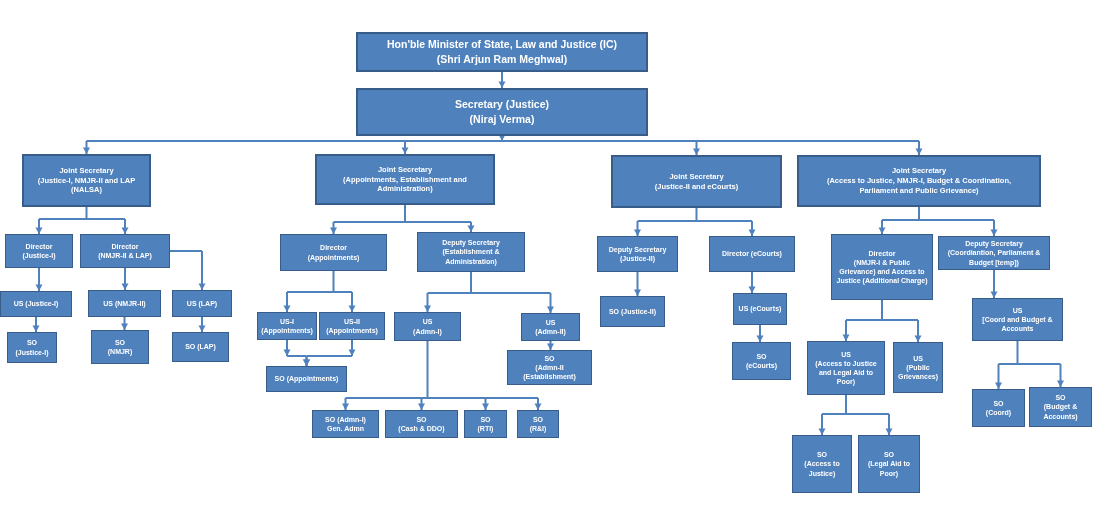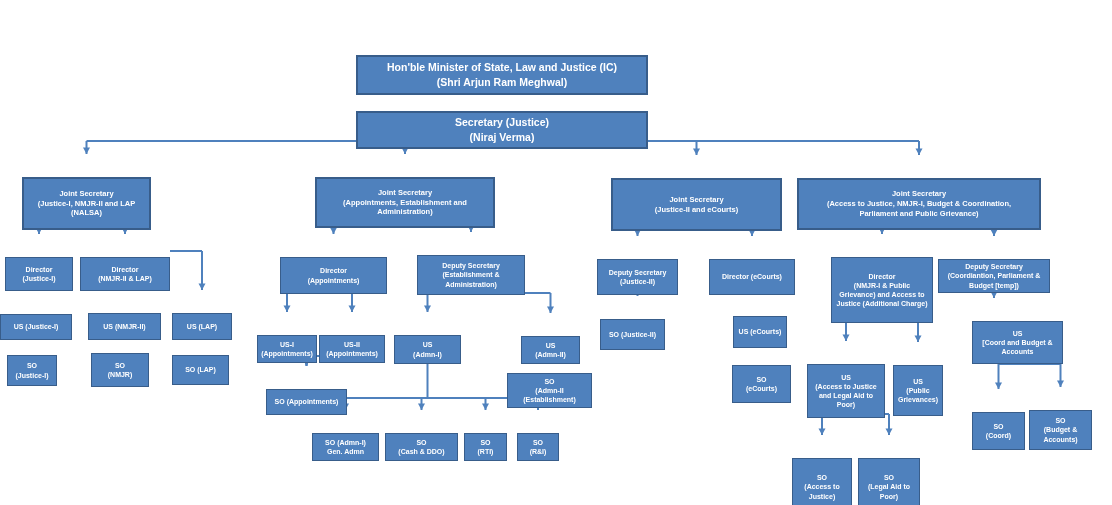--- a/index.html
+++ b/index.html
@@ -9,21 +9,21 @@
   }
   #wires{position:absolute;left:0;top:0;width:1112px;height:505px;}
   #nodes{position:absolute;left:0;top:0;width:1112px;height:505px;}
   .node{
     position:absolute;box-sizing:border-box;
     background:var(--fill,#4F81BD);
     border:2px solid var(--edge,#385D8A);
     color:var(--txt,#fff);
     display:flex;align-items:center;justify-content:center;
     text-align:center;font-weight:bold;
-    white-space:pre-line;line-height:1.3;padding:1px 2px;margin-top:23px;
+    white-space:pre-line;line-height:1.3;padding:1px 2px;
   }
   .tier1{font-size:10.5px;line-height:1.45;}
   .tier2{font-size:7.5px;}
   .tier3{font-size:7px;border-width:1.5px;}
 </style>
 </head>
 <body>
 
 <div class="canvas" style="--bg: #FFFFFF; --fill: #4F81BD; --edge: #385D8A; --txt: #FFFFFF;">
   <svg id="wires" xmlns="http://www.w3.org/2000/svg" width="1112" height="505" viewBox="0 0 1112 505">
@@ -134,21 +134,21 @@
       <line x1="1017.5" y1="341" x2="1017.5" y2="364" stroke="#4F81BD" stroke-width="2"></line>
       <line x1="998.5" y1="364" x2="1060.5" y2="364" stroke="#4F81BD" stroke-width="2"></line>
       <line x1="998.5" y1="364" x2="998.5" y2="389" stroke="#4F81BD" stroke-width="2"></line>
       <polygon points="995,382.5 1002,382.5 998.5,389" fill="#4F81BD"></polygon>
       <line x1="1060.5" y1="364" x2="1060.5" y2="387" stroke="#4F81BD" stroke-width="2"></line>
       <polygon points="1057,380.5 1064,380.5 1060.5,387" fill="#4F81BD"></polygon>
     </svg>
   <div id="nodes">
       <div class="node tier1" style="left: 356px; top: 32px; width: 292px; height: 40px;">Hon'ble Minister of State, Law and Justice (IC)
 (Shri Arjun Ram Meghwal)</div>
-      <div class="node tier1" style="left: 356px; top: 88px; width: 292px; height: 38px;">Secretary (Justice)
+      <div class="node tier1" style="left: 356px; top: 88px; width: 292px; height: 48px;">Secretary (Justice)
 (Niraj Verma)</div>
       <div class="node tier2" style="left: 22px; top: 154px; width: 129px; height: 53px;">Joint Secretary
 (Justice-I, NMJR-II and LAP
 (NALSA)</div>
       <div class="node tier2" style="left: 315px; top: 154px; width: 180px; height: 51px;">Joint Secretary
 (Appointments, Establishment and
 Administration)</div>
       <div class="node tier2" style="left: 611px; top: 155px; width: 171px; height: 53px;">Joint Secretary
 (Justice-II and eCourts)</div>
       <div class="node tier2" style="left: 797px; top: 155px; width: 244px; height: 52px;">Joint Secretary

